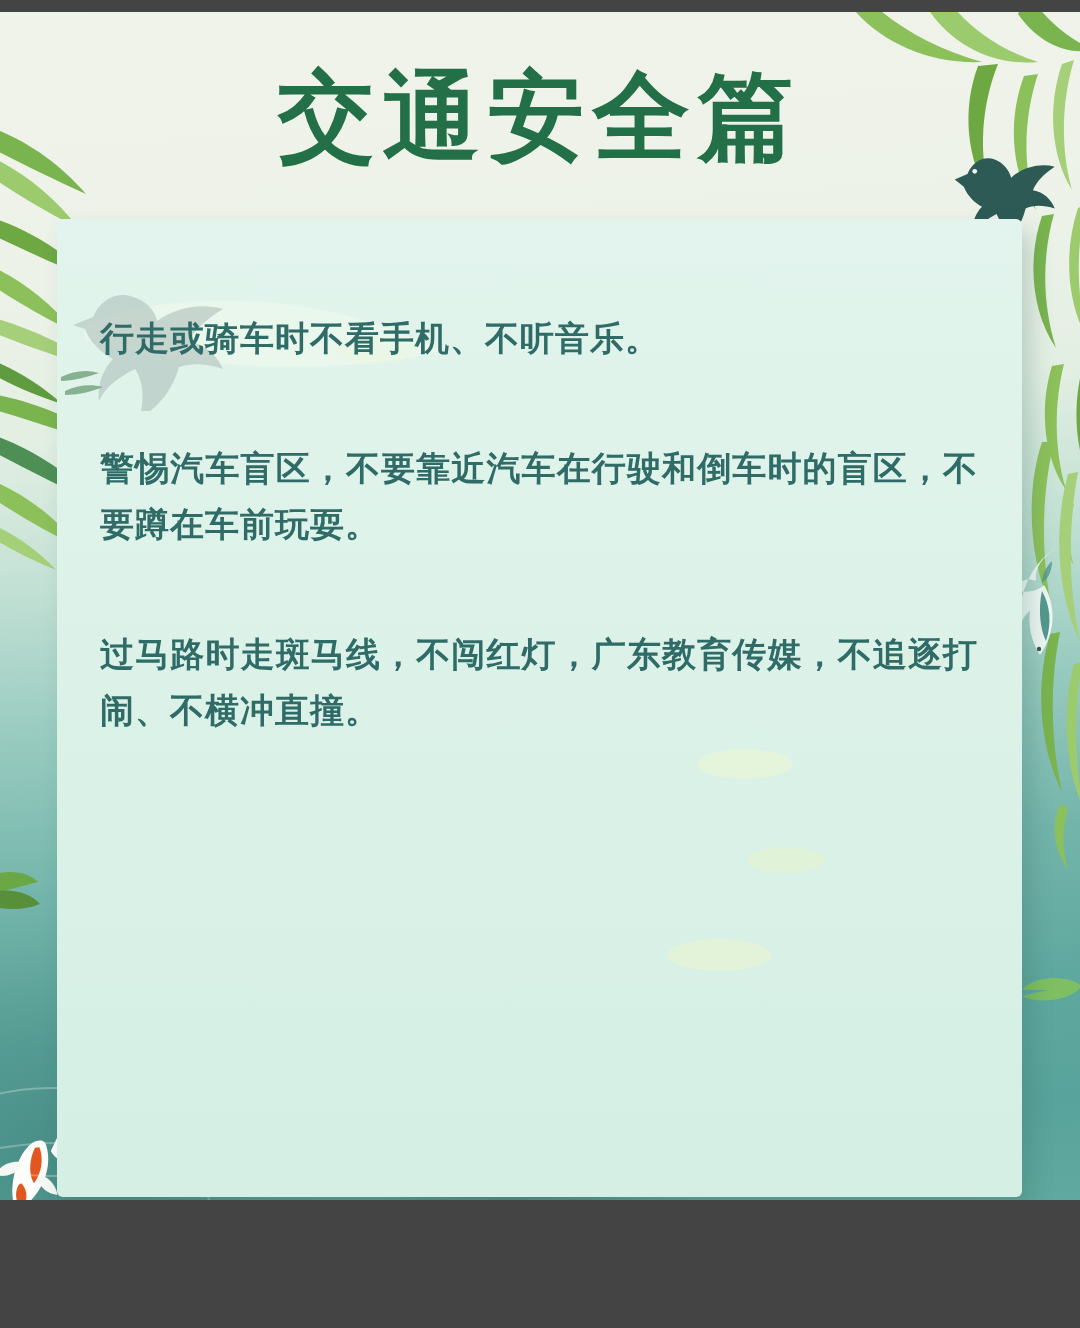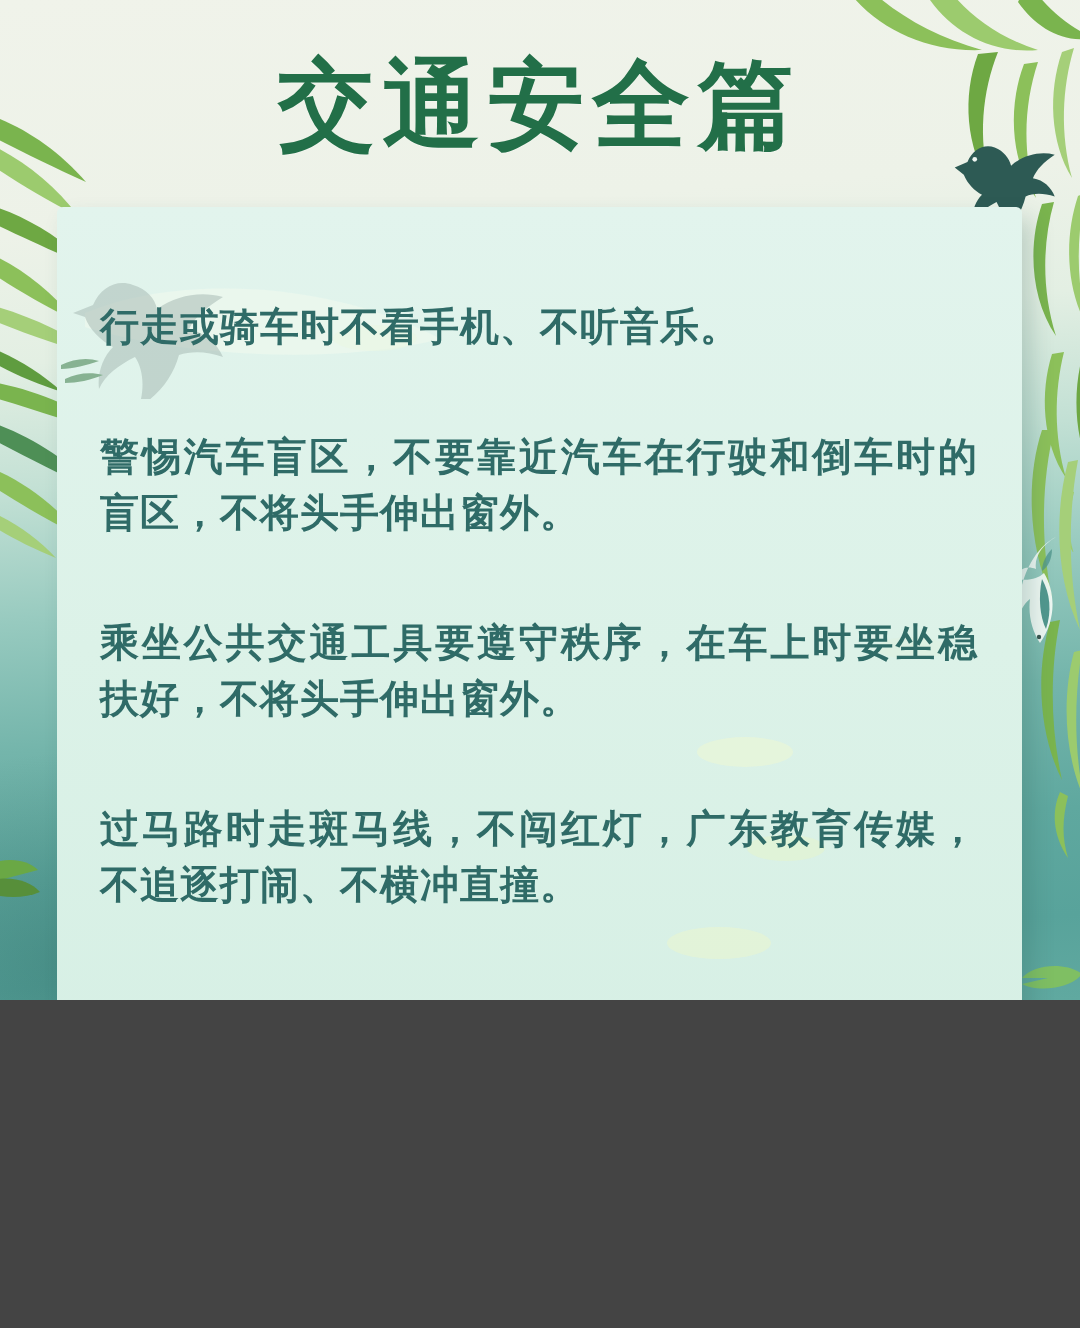--- a/index.html
+++ b/index.html
@@ -1,22 +1,22 @@
 <!DOCTYPE html>
 <html><head>
 <meta charset="utf-8">
 <style>
   * { margin:0; padding:0; box-sizing:border-box; }
   html,body { background:#444; }
   body { font-family:"Liberation Sans","DejaVu Sans",sans-serif; }
 
   .poster {
     position:relative;
-    width:1080px; height:1000px;
-    margin:0 auto;
+    width:1080px; height:1188px;
+    margin:12px auto;
     overflow:hidden;
     background:
       radial-gradient(ellipse 40% 30% at 8% 96%, rgba(28,86,80,0.30), transparent 70%),
       radial-gradient(ellipse 30% 22% at 47% 100%, rgba(30,80,75,0.22), transparent 70%),
       linear-gradient(176deg,
         #f0f3ea 0%, #edf2e8 22%, #e3efe3 34%,
         #c2e0d4 46%, #97cabf 58%, #74b5ab 70%,
         #5fa89f 82%, #58a39b 92%, #60a9a0 100%);
   }
 
@@ -65,25 +65,26 @@
   .swallow-wm  { left:2px;   top:62px;  width:170px; height:130px; opacity:0.55; }
   .pad-faint   { border-radius:50%; }
   .pad-f1 { left:640px; top:530px; width:96px;  height:30px; background:#e8f5d8; opacity:0.75; }
   .pad-f2 { left:690px; top:628px; width:78px;  height:26px; background:#e3f3d2; opacity:0.7; }
   .pad-f3 { left:610px; top:720px; width:104px; height:32px; background:#e6f4d4; opacity:0.75; }
   .pad-f4 { left:276px; top:118px; width:84px;  height:26px; background:#eaf6e2; opacity:0.6; }
   .pad-f5 { left:820px; top:430px; width:70px;  height:22px; background:#def0e0; opacity:0.6; }
 
   .tip {
     position:relative; z-index:2;
-    font-size:39px; line-height:56px;
+    font-size:34px; line-height:56px;
     font-weight:800; letter-spacing:1px;
     color:#2f6b67;
     margin-bottom:74px;
     text-align:justify;
+    font-family:Liberation Serif, serif;
   }
 
   
   .footer {
     position:absolute; left:0; top:1212px; width:100%;
     display:flex; align-items:center; justify-content:center;
     gap:8px;
   }
   .brand-logo { width:100px; height:102px; flex:0 0 auto; }
   .brand-name {
@@ -194,22 +195,21 @@
       <path d="M6 110 C18 104 32 103 44 106 C32 111 18 114 6 114 Z" fill="#3f7d4a"></path>
     </svg>
 
     <div class="card-decor pad-faint pad-f1"></div>
     <div class="card-decor pad-faint pad-f2"></div>
     <div class="card-decor pad-faint pad-f3"></div>
     <div class="card-decor pad-faint pad-f4"></div>
     <div class="card-decor pad-faint pad-f5"></div>
 
     <p class="tip">行走或骑车时不看手机、不听音乐。</p>
-    <p class="tip">警惕汽车盲区，不要靠近汽车在行驶和倒车时的盲区，不将头手伸出窗外。</p>
-    <p class="tip">乘坐公共交通工具要遵守秩序，在车上时要坐稳扶好，不将头手伸出窗外。</p>
+    <p class="tip">警惕汽车盲区，不要靠近汽车在行驶和倒车时的盲区，不要蹲在车前玩耍。</p>
     <p class="tip">过马路时走斑马线，不闯红灯，广东教育传媒，不追逐打闹、不横冲直撞。</p>
   </section>
 
   <footer class="footer">
     <svg class="brand-logo" viewBox="0 0 110 110" aria-hidden="true">
       <defs>
         <linearGradient id="lg-bar" x1="0" y1="0" x2="0" y2="1">
           <stop offset="0" stop-color="#e8311c"></stop>
           <stop offset="0.6" stop-color="#ef5a17"></stop>
           <stop offset="1" stop-color="#f59b1e"></stop>

